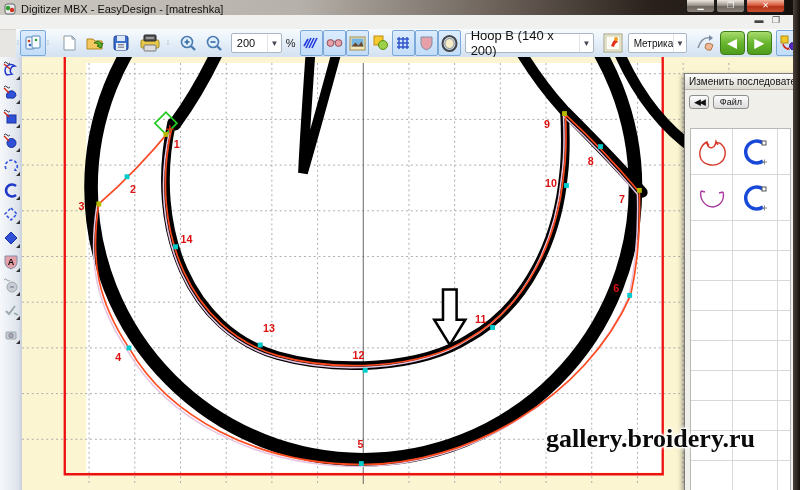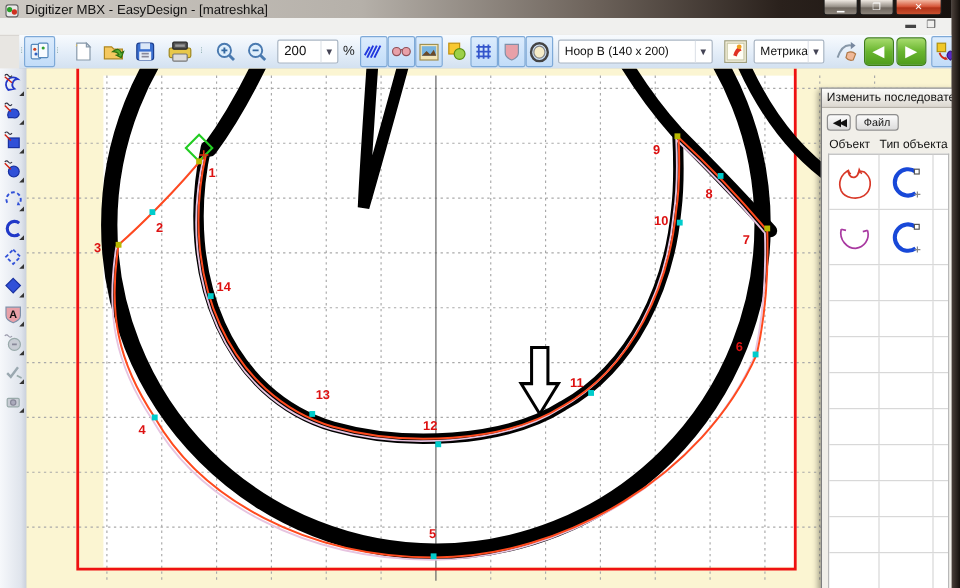--- a/index.html
+++ b/index.html
@@ -190,21 +190,21 @@
           <path d="M2,2 h11 v7 q0,4 -5.5,6 q-5.5,-2 -5.5,-6 z" fill="#e8a0a8" stroke="#8090a8"></path>
         </svg>
     </div>
     <div class="tb sm sel">
       <svg width="17" height="17" viewBox="0 0 17 17">
           <ellipse cx="8.5" cy="8.5" rx="7" ry="7.5" fill="none" stroke="#444" stroke-width="2"></ellipse>
           <ellipse cx="8.5" cy="8.5" rx="4.6" ry="5" fill="#f6edc8" stroke="#888"></ellipse>
         </svg>
     </div>
     <div class="combo" style="width:122px;margin-left:4px">
-      <span style="font-size:10px">Hoop B (140 x 200)</span>
+      <span style="font-size:13px">Hoop B (140 x 200)</span>
       <span class="arr">▼</span>
     </div>
     <div class="tsep"></div>
     <div class="tb">
       <svg width="20" height="20" viewBox="0 0 20 20">
           <rect x="1" y="1" width="18" height="18" fill="#f8f4e0" stroke="#a0a080"></rect>
           <rect x="3" y="3" width="14" height="14" fill="#fffef4" stroke="#c8c8a8"></rect>
           <path d="M8,13 q2,-6 5,-7 l2,3 q-3,1 -4,5 z" fill="#e03020"></path>
           <circle cx="13" cy="6" r="2" fill="#f0a020"></circle>
         </svg>
@@ -405,24 +405,20 @@
 
   <div class="panel">
     <div class="ptitle">
       <span>Изменить последовате...</span>
 
     </div>
     <div class="pbtns">
       <button class="pbtn" style="letter-spacing:-2px;padding:1px 4px">◀◀</button>
       <button class="pbtn">Файл</button>
     </div>
-    <div class="phead">
-      <span>Объект</span>
-      <span>Тип объекта</span>
-    </div>
     <div class="ptable">
       <div class="prow icons">
         <div class="c1">
           <svg width="34" height="36" viewBox="0 0 34 36">
             <path d="M12,8 C6,11 3,18 6,25 C9,31 19,33 25,29 C31,25 32,16 27,11 C25,8 21,8 20,11 C19,14 15,15 13,12 Z" fill="none" stroke="#d83828" stroke-width="1.4"></path>
             <path d="M13,12 l-2,-4 l3,3 M20,11 l1,-4 l2,4" fill="none" stroke="#d83828" stroke-width="1.2"></path>
           </svg>
         </div>
         <div class="c2">
           <svg width="32" height="36" viewBox="0 0 32 36">
@@ -491,14 +487,15 @@
           </div>
           <div class="prow empty">
             <div class="c1"></div>
             <div class="c2"></div>
             <div class="c3"></div>
           </div>
         </div>
     </div>
   </div>
 
+  <div class="watermark">gallery.broidery.ru</div>
 </div>
 <div class="deskedge"></div>
 
 </body></html>

